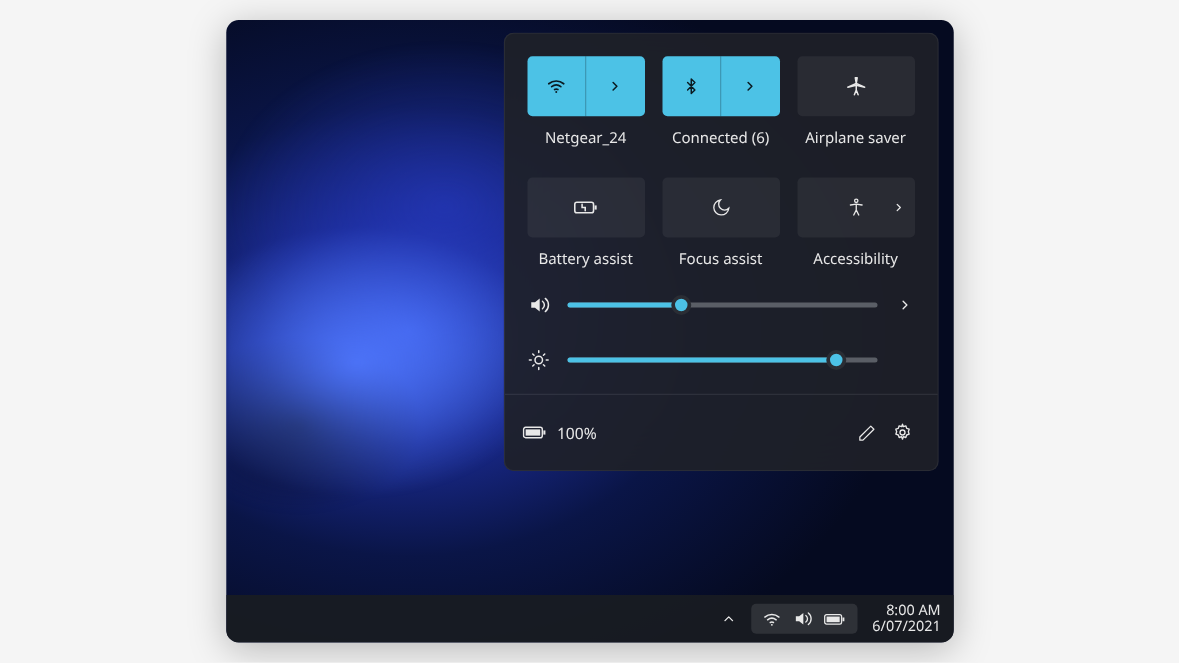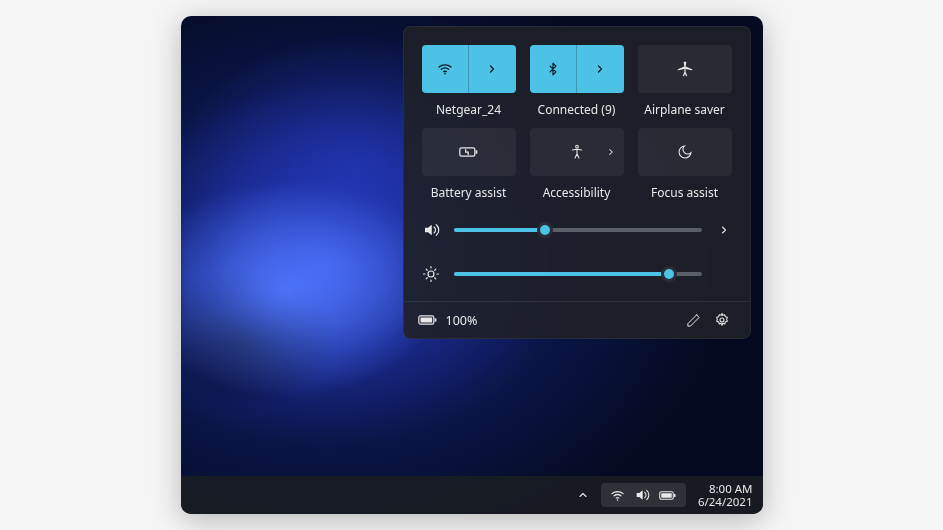--- a/index.html
+++ b/index.html
@@ -31,21 +31,21 @@
     width: 348px;
     background: rgba(30,33,40,.92);
     border: 1px solid rgba(255,255,255,.06);
     border-radius: 8px;
     color: #fff;
     backdrop-filter: blur(20px);
   }
   .tiles {
     display: grid;
     grid-template-columns: repeat(3, 1fr);
-    gap: 10px 14px;
+    gap: 24px 14px;
     padding: 18px 18px 10px 18px;
   }
   .tile-wrap { display:flex; flex-direction:column; align-items:center; gap:8px; }
   .tile {
     width: 100%; height: 48px;
     background: rgba(255,255,255,.06);
     border-radius: 4px;
     display:flex; align-items:center; justify-content:center;
     position:relative;
     cursor:pointer;
@@ -61,21 +61,21 @@
 
   .sliders { padding: 10px 18px 18px 18px; display:flex; flex-direction:column; gap:26px; }
   .slider-row { display:flex; align-items:center; gap:14px; }
   .slider { flex:1; height: 4px; background:#5a5e66; border-radius:2px; position:relative; cursor:pointer; }
   .slider .fill { position:absolute; left:0; top:0; bottom:0; background:#4cc2e6; border-radius:2px; }
   .slider .thumb { position:absolute; top:50%; width:16px; height:16px; background:#4cc2e6; border:3px solid #2a2d34; border-radius:50%; transform:translate(-50%,-50%); }
   .slider-chev { width:16px; display:flex; justify-content:center; cursor:pointer; }
 
   .panel-footer {
     border-top:1px solid rgba(255,255,255,.08);
-    padding: 4px 14px;
+    padding: 16px 14px;
     display:flex; align-items:center;
     font-size:12.5px; color:#e8e8e8;
   }
   .panel-footer .spacer { flex:1; }
   .footer-btn { width:28px; height:28px; display:flex; align-items:center; justify-content:center; border-radius:4px; cursor:pointer; }
 
   .taskbar {
     position:absolute; left:0; right:0; bottom:0; height:38px;
     background: rgba(25,28,34,.92);
     display:flex; align-items:center; justify-content:flex-end;
@@ -132,21 +132,21 @@
             </span>
           </div>
           <div class="half">
             <span class="icon">
               <svg width="12" height="12" viewBox="0 0 24 24" fill="none" stroke="#0b1b22" stroke-width="2.5" stroke-linecap="round" stroke-linejoin="round">
                   <polyline points="9 6 15 12 9 18"></polyline>
                 </svg>
             </span>
           </div>
         </div>
-        <div class="tile-label">Connected (9)</div>
+        <div class="tile-label">Connected (6)</div>
       </div>
 
       <div class="tile-wrap">
         <div class="tile">
           <span class="icon">
             <svg width="18" height="18" viewBox="0 0 24 24" fill="none" stroke="#e8e8e8" stroke-width="1.6" stroke-linejoin="round" stroke-linecap="round">
                 <path d="M10 21l2-5 2 5M12 16V9M3 13l9-4 9 4-9-2-9 2zM12 9l-1-6h2l-1 6z"></path>
               </svg>
           </span>
         </div>
@@ -162,43 +162,43 @@
                 <path d="M8 4v3h3M11 10V7H8" stroke-linecap="round"></path>
               </svg>
           </span>
         </div>
         <div class="tile-label">Battery assist</div>
       </div>
 
       <div class="tile-wrap">
         <div class="tile">
           <span class="icon">
+            <svg width="16" height="16" viewBox="0 0 24 24" fill="none" stroke="#e8e8e8" stroke-width="1.6">
+                <path d="M21 13A9 9 0 1 1 11 3a7 7 0 0 0 10 10z"></path>
+              </svg>
+          </span>
+        </div>
+        <div class="tile-label">Focus assist</div>
+      </div>
+
+      <div class="tile-wrap">
+        <div class="tile">
+          <span class="icon">
             <svg width="16" height="16" viewBox="0 0 24 24" fill="none" stroke="#e8e8e8" stroke-width="1.6" stroke-linecap="round">
                 <circle cx="12" cy="4" r="2"></circle>
                 <path d="M5 9l7-1 7 1M12 8v7M9 21l3-6 3 6"></path>
               </svg>
           </span>
           <span class="icon chev-r">
             <svg width="10" height="10" viewBox="0 0 24 24" fill="none" stroke="#e8e8e8" stroke-width="2.5" stroke-linecap="round" stroke-linejoin="round">
                 <polyline points="9 6 15 12 9 18"></polyline>
               </svg>
           </span>
         </div>
         <div class="tile-label">Accessibility</div>
-      </div>
-
-      <div class="tile-wrap">
-        <div class="tile">
-          <span class="icon">
-            <svg width="16" height="16" viewBox="0 0 24 24" fill="none" stroke="#e8e8e8" stroke-width="1.6">
-                <path d="M21 13A9 9 0 1 1 11 3a7 7 0 0 0 10 10z"></path>
-              </svg>
-          </span>
-        </div>
-        <div class="tile-label">Focus assist</div>
       </div>
 
     </div>
 
     <div class="sliders">
       <div class="slider-row">
         <span class="icon">
           <svg width="18" height="18" viewBox="0 0 24 24" fill="none" stroke="#e8e8e8" stroke-width="1.6" stroke-linecap="round" stroke-linejoin="round">
               <path d="M4 9v6h4l5 4V5L8 9H4z" fill="#e8e8e8" stroke="none"></path>
               <path d="M16 8a5 5 0 0 1 0 8M19 5a9 9 0 0 1 0 14"></path>
@@ -286,16 +286,16 @@
       <span class="icon">
         <svg width="18" height="11" viewBox="0 0 24 12" fill="none" stroke="#e8e8e8" stroke-width="1.4">
             <rect x="1" y="1" width="18" height="10" rx="2"></rect>
             <rect x="3" y="3" width="14" height="6" fill="#e8e8e8" stroke="none"></rect>
             <rect x="20" y="4" width="2" height="4" fill="#e8e8e8" stroke="none"></rect>
           </svg>
       </span>
     </div>
     <div class="clock">
       <div>8:00 AM</div>
-      <div>6/24/2021</div>
+      <div>6/07/2021</div>
     </div>
   </div>
 </div>
 
 </body></html>

